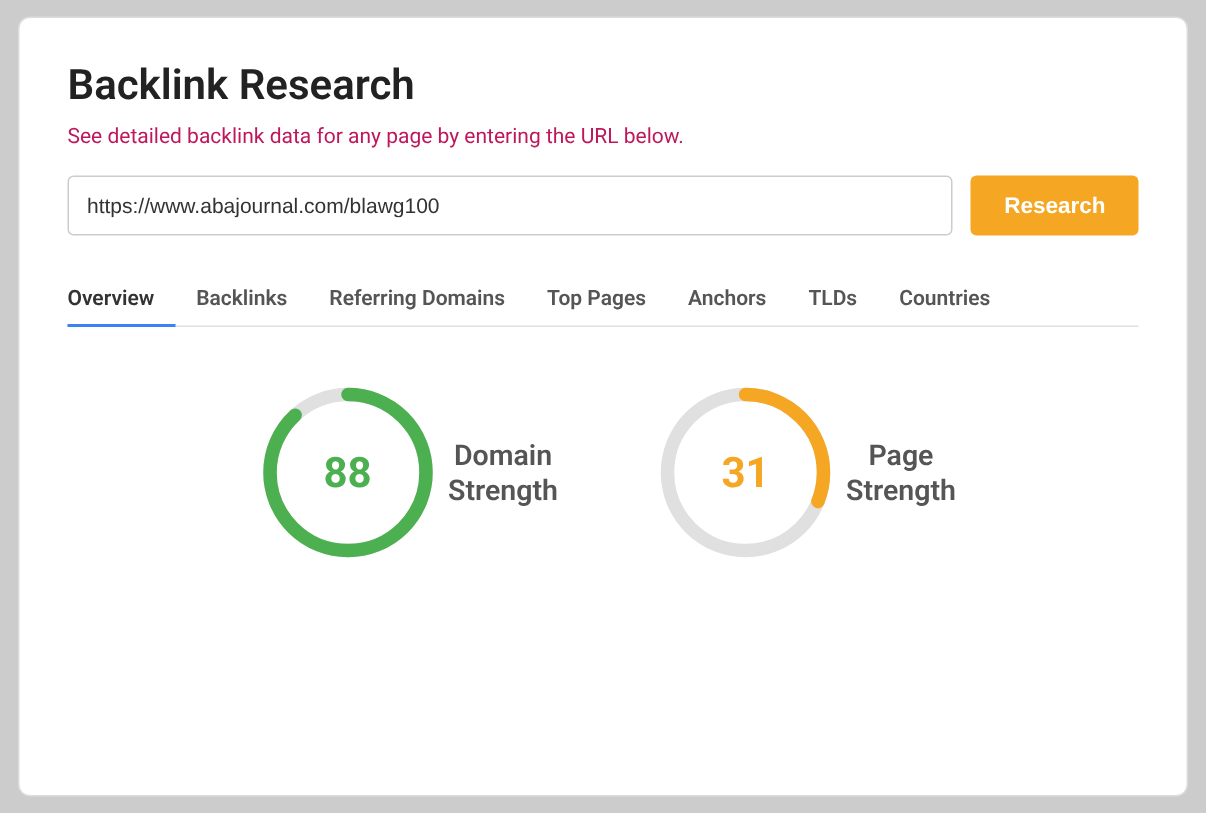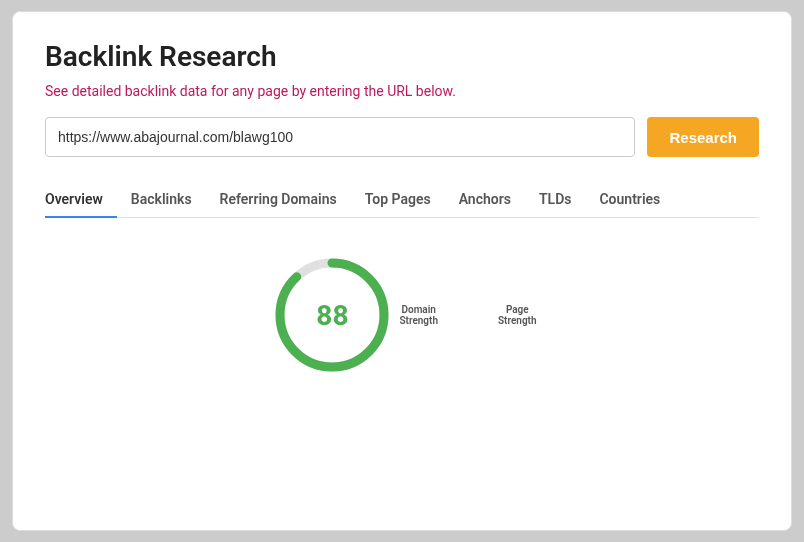--- a/index.html
+++ b/index.html
@@ -115,21 +115,21 @@
       position: absolute;
       top: 50%;
       left: 50%;
       transform: translate(-50%, -50%);
       font-size: 28px;
       font-weight: 700;
     }
     .circle-label.green { color: #4caf50; }
     .circle-label.orange { color: #f5a623; }
     .metric-title {
-      font-size: 10px;
+      font-size: 19px;
       font-weight: 600;
       color: #555;
       text-align: center;
     }
   </style>
 </head>
 <body>
 
 <div class="card">
   <h1 class="page-title">Backlink Research</h1>
@@ -161,17 +161,26 @@
           <circle cx="65" cy="65" r="52" fill="none" stroke="#e0e0e0" stroke-width="9"></circle>
 
           <circle cx="65" cy="65" r="52" fill="none" stroke="#4caf50" stroke-width="9" stroke-dasharray="326.7" stroke-dashoffset="39.2" stroke-linecap="round"></circle>
         </svg>
         <span class="circle-label green">88</span>
       </div>
       <div class="metric-title">Domain<br>Strength</div>
     </div>
 
     <div class="metric-item">
+      <div class="circle-container">
+        <svg width="130" height="130" viewBox="0 0 130 130">
+
+          <circle cx="65" cy="65" r="52" fill="none" stroke="#e0e0e0" stroke-width="9"></circle>
+
+          <circle cx="65" cy="65" r="52" fill="none" stroke="#f5a623" stroke-width="9" stroke-dasharray="326.7" stroke-dashoffset="225.4" stroke-linecap="round"></circle>
+        </svg>
+        <span class="circle-label orange">31</span>
+      </div>
       <div class="metric-title">Page<br>Strength</div>
     </div>
 
   </div>
 </div>
 
 </body></html>

